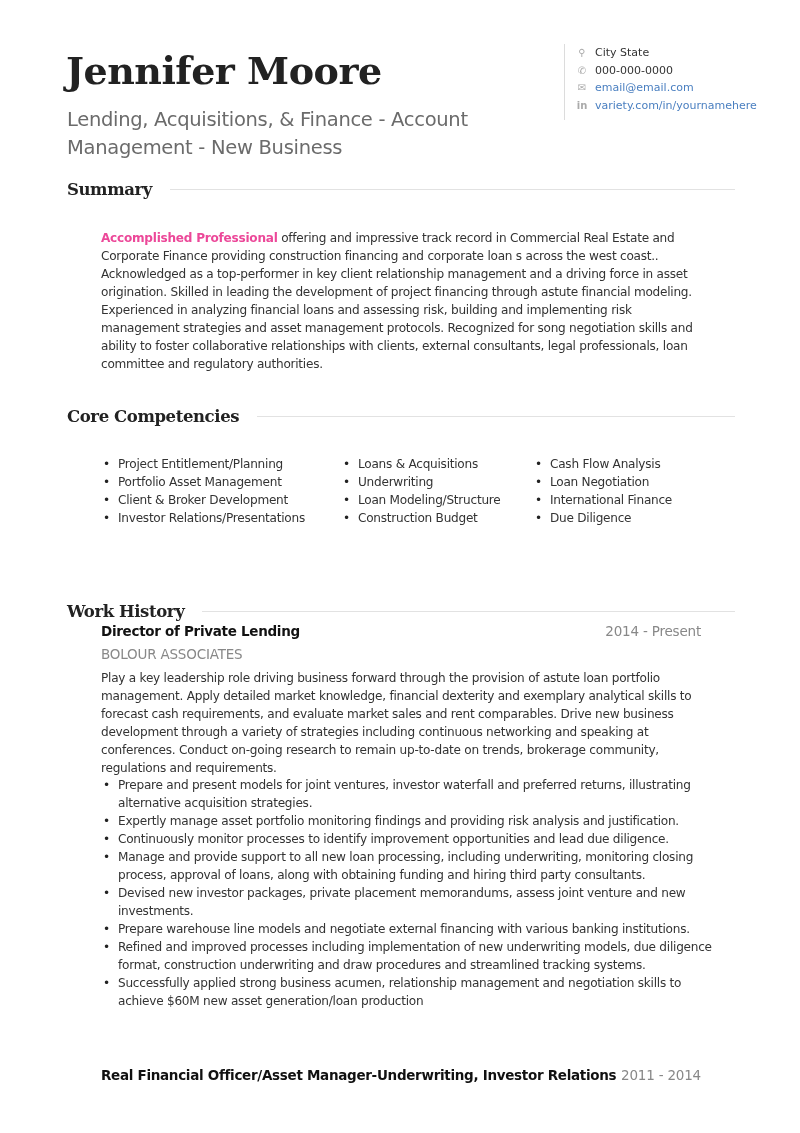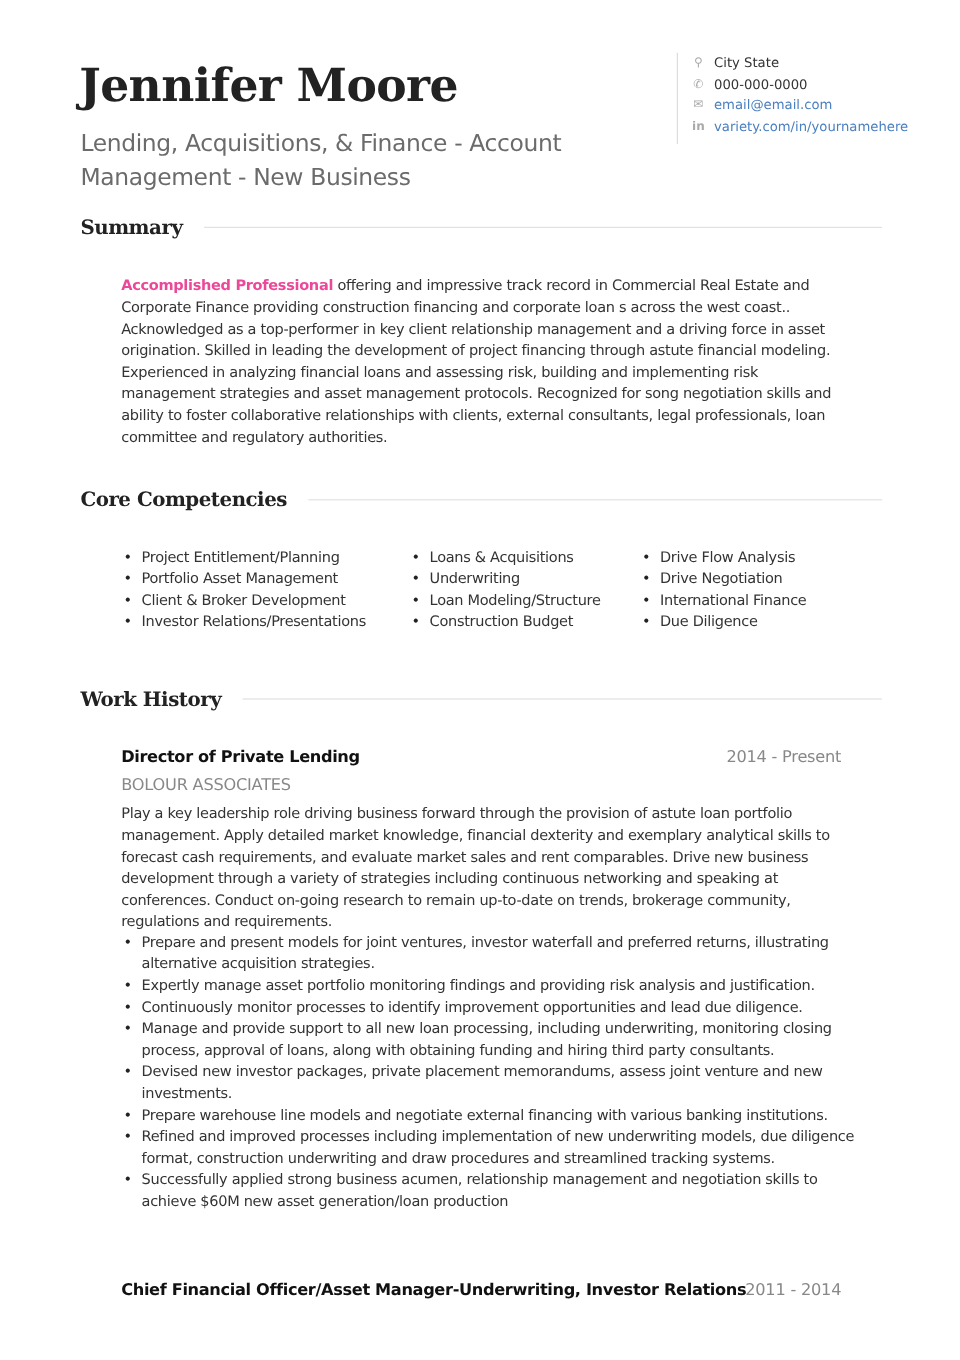--- a/index.html
+++ b/index.html
@@ -70,40 +70,40 @@
   <li>Client &amp; Broker Development</li>
   <li>Investor Relations/Presentations</li>
 </ul>
 <ul class="comp" style="left:341px;">
   <li>Loans &amp; Acquisitions</li>
   <li>Underwriting</li>
   <li>Loan Modeling/Structure</li>
   <li>Construction Budget</li>
 </ul>
 <ul class="comp" style="left:533px;">
-  <li>Drive Flow Analysis</li>
-  <li>Drive Negotiation</li>
+  <li>Cash Flow Analysis</li>
+  <li>Loan Negotiation</li>
   <li>International Finance</li>
   <li>Due Diligence</li>
 </ul>
 
-<div class="section-head" style="top:573px;">
+<div class="section-head" style="top:602px;">
   <h2>Work History</h2>
   <div class="rule"></div>
 </div>
 
 <div class="job-title" style="top:623px;">Director of Private Lending</div>
 <div class="job-date" style="top:623px;">2014 - Present</div>
 <div class="company">BOLOUR ASSOCIATES</div>
 <div class="job-desc">Play a key leadership role driving business forward through the provision of astute loan portfolio management. Apply detailed market knowledge, financial dexterity and exemplary analytical skills to forecast cash requirements, and evaluate market sales and rent comparables. Drive new business development through a variety of strategies including continuous networking and speaking at conferences. Conduct on-going research to remain up-to-date on trends, brokerage community, regulations and requirements.</div>
 <ul class="job-bullets">
   <li>Prepare and present models for joint ventures, investor waterfall and preferred returns, illustrating alternative acquisition strategies.</li>
   <li>Expertly manage asset portfolio monitoring findings and providing risk analysis and justification.</li>
   <li>Continuously monitor processes to identify improvement opportunities and lead due diligence.</li>
   <li>Manage and provide support to all new loan processing, including underwriting, monitoring closing process, approval of loans, along with obtaining funding and hiring third party consultants.</li>
   <li>Devised new investor packages, private placement memorandums, assess joint venture and new investments.</li>
   <li>Prepare warehouse line models and negotiate external financing with various banking institutions.</li>
   <li>Refined and improved processes including implementation of new underwriting models, due diligence format, construction underwriting and draw procedures and streamlined tracking systems.</li>
   <li>Successfully applied strong business acumen, relationship management and negotiation skills to achieve $60M new asset generation/loan production</li>
 </ul>
 
-<div class="job-title" style="top:1067px;">Chief Financial Officer/Asset Manager-Underwriting, Investor Relations</div>
+<div class="job-title" style="top:1067px;">Real Financial Officer/Asset Manager-Underwriting, Investor Relations</div>
 <div class="job-date" style="top:1067px;">2011 - 2014</div>
 
 </body></html>

